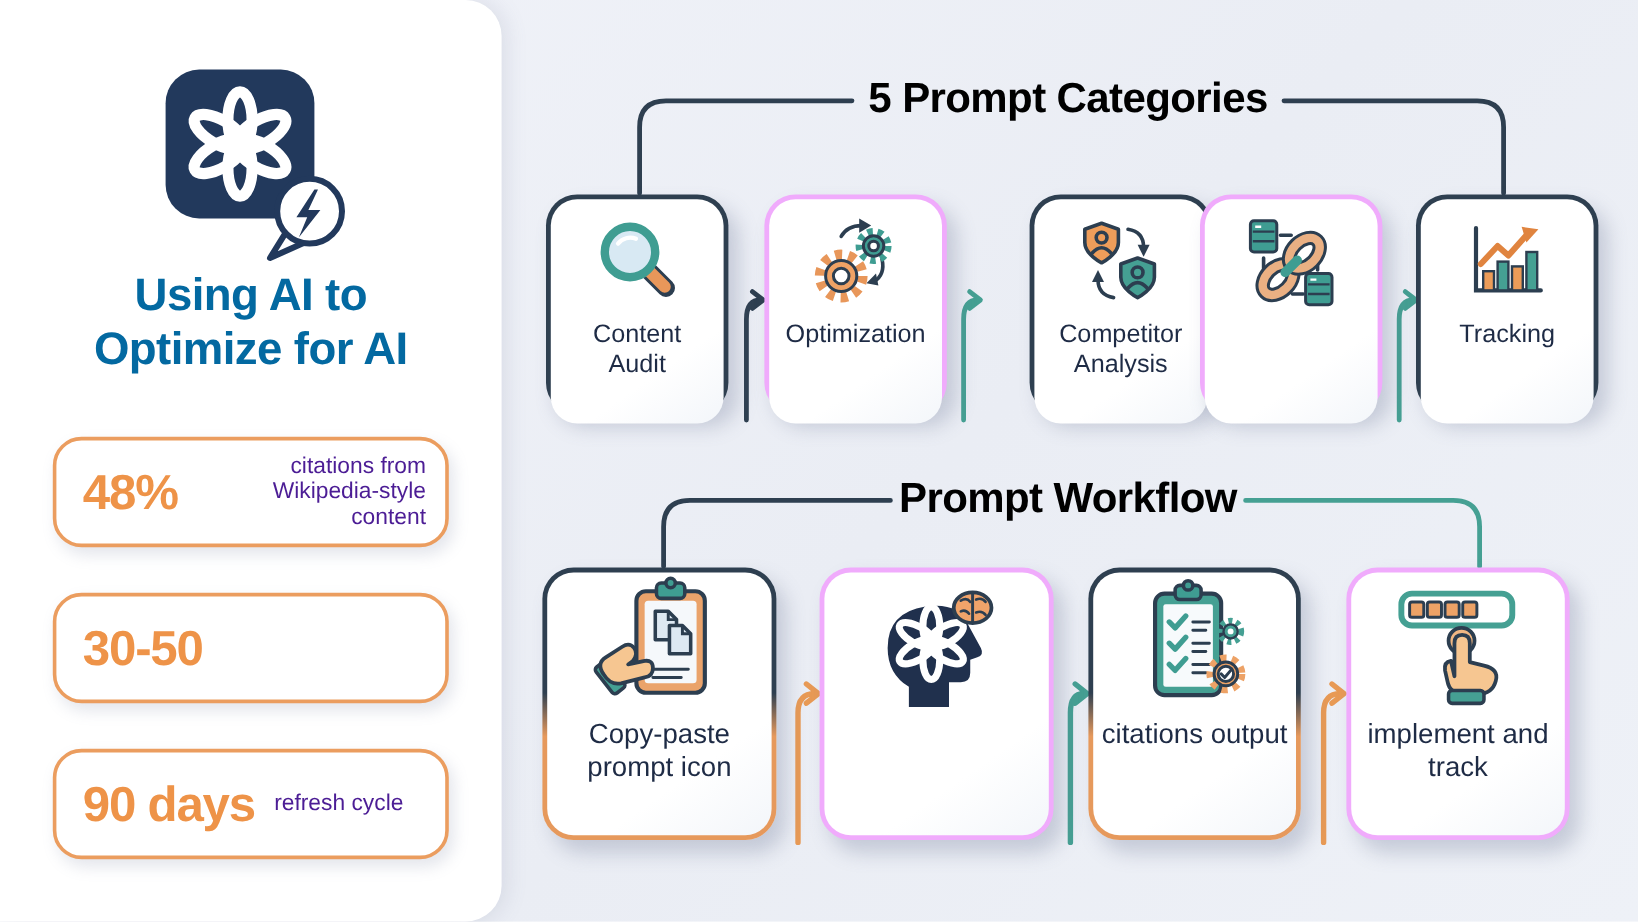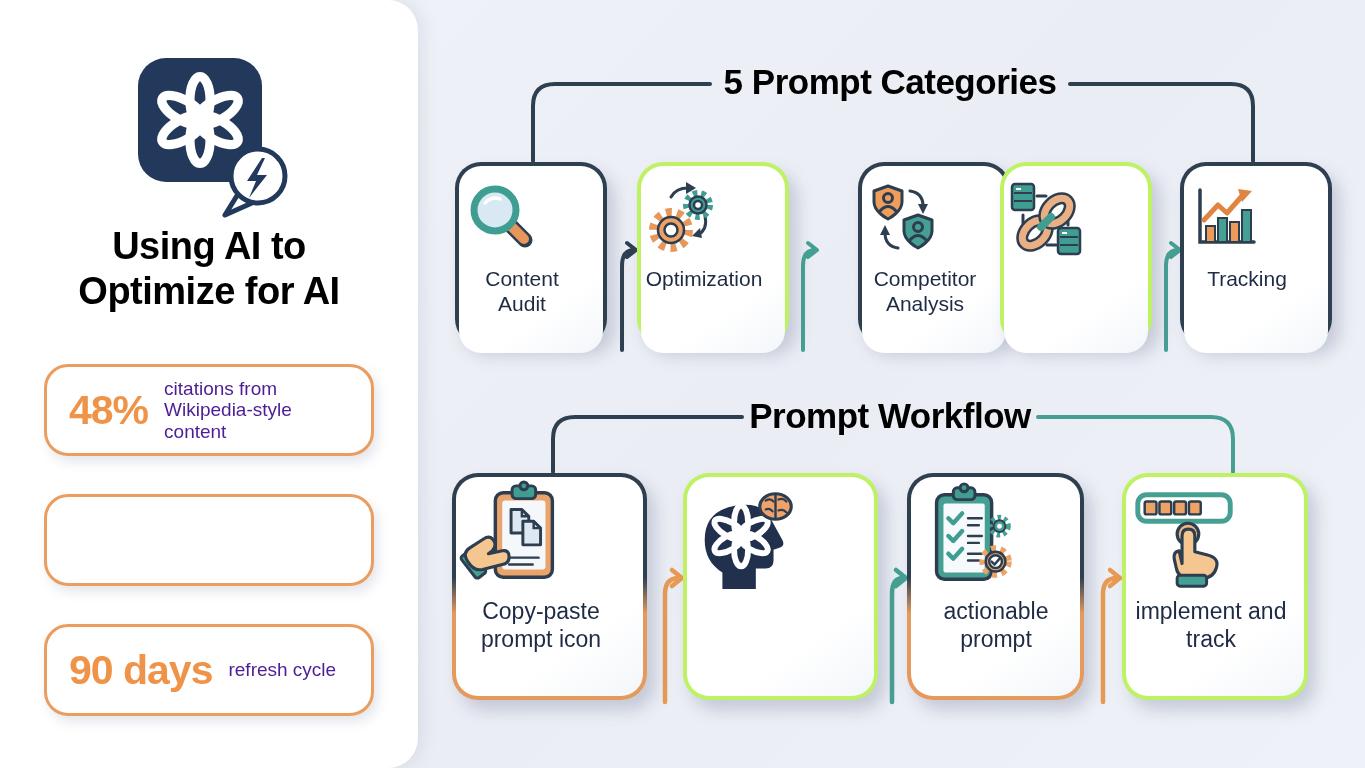--- a/index.html
+++ b/index.html
@@ -13,23 +13,23 @@
   .left-panel{
     position:absolute;left:0;top:0;width:418px;height:768px;
     background:#ffffff;border-radius:0 30px 30px 0;
     box-shadow:3px 0 18px rgba(110,120,150,.16);
     z-index:3;
   }
   .logo-wrap{position:absolute;left:120px;top:56px;width:180px;height:166px;}
   .main-title{
     position:absolute;left:0;top:224px;width:418px;padding:0 38px;box-sizing:border-box;
     text-align:center;font-size:38px;line-height:1.18;font-weight:800;
-    color:#000000;letter-spacing:-.5px;
-  }
-  .stats{position:absolute;left:44px;top:364px;width:330px;display:flex;flex-direction:column;gap:38px;}
+    color:#0369a1;letter-spacing:-.5px;
+  }
+  .stats{position:absolute;left:44px;top:364px;width:330px;display:flex;flex-direction:column;gap:38px;text-align:right;}
   .stat-box{
     box-sizing:border-box;height:92px;background:#fff;
     border:3px solid #eb9d5f;border-radius:24px;
     box-shadow:4px 6px 12px rgba(120,130,160,.20);
     display:flex;align-items:center;gap:16px;padding:8px 16px 8px 22px;
   }
   .stat-value{font-size:41px;font-weight:800;color:#ee9348;letter-spacing:-1px;white-space:nowrap;}
   .stat-label{font-size:19px;font-weight:500;line-height:1.13;color:#4c1d95;}
   
   .section-title{
@@ -37,23 +37,23 @@
     color:#000000;letter-spacing:-.5px;z-index:2;
   }
   #cat-title{left:660px;top:62px;width:460px;}
   #wf-title{left:690px;top:396px;width:400px;}
   
   #connectors{position:absolute;left:0;top:0;z-index:1;pointer-events:none;}
   
   .card{position:absolute;border-radius:26px;padding:4px;box-sizing:border-box;
         box-shadow:8px 10px 16px rgba(96,108,140,.28);z-index:2;}
   .card .inner{width:100%;height:100%;background:linear-gradient(145deg,#ffffff 72%,#f3f6fa 100%);
-        border-radius:22px;display:flex;flex-direction:column;align-items:flex-start;}
+        border-radius:22px;display:flex;flex-direction:column;align-items:center;}
   .border-navy{background:#2e3f50;}
-  .border-teal{background:#bef264;}
+  .border-teal{background:#f0abfc;}
   .border-navy-orange{background:linear-gradient(180deg,#2e3f50 0%,#2e3f50 46%,#e6995c 62%,#e6995c 100%);}
   .cat-card{width:152px;height:183px;}
   .cat-card .inner{padding-top:12px;gap:4px;}
   .cat-card .card-label{font-size:21px;font-weight:500;color:#1e2b45;line-height:1.2;
         text-align:center;width:126px;}
   .wf-card{width:195px;height:227px;}
   .wf-card .inner{gap:2px;}
   .wf-card .card-label{font-size:23px;font-weight:500;color:#1e2b45;line-height:1.22;
         text-align:center;width:170px;}
   svg{display:block;}
@@ -86,20 +86,21 @@
   </div>
 
   <div class="main-title">Using AI to Optimize for AI</div>
 
   <div class="stats">
     <div class="stat-box">
       <div class="stat-value">48%</div>
       <div class="stat-label">citations from Wikipedia-style content</div>
     </div>
     <div class="stat-box">
+      <div class="stat-value">30-50</div>
     </div>
     <div class="stat-box">
       <div class="stat-value">90 days</div>
       <div class="stat-label">refresh cycle</div>
     </div>
   </div>
 </div>
 
 <svg id="connectors" width="1365" height="768" viewBox="0 0 1365 768">
   <g fill="none" stroke-linecap="round" stroke-linejoin="round">
@@ -277,21 +278,21 @@
           <path d="M58 78 h14 M58 85 h11"></path>
       </g>
       <circle cx="90" cy="50" r="9" fill="none" stroke="#45a093" stroke-width="5" stroke-dasharray="3.5 3.2"></circle>
       <circle cx="90" cy="50" r="6" fill="#45a093" stroke="#2c3e50" stroke-width="2"></circle>
       <circle cx="90" cy="50" r="2.5" fill="#ffffff"></circle>
       <circle cx="86" cy="86" r="13" fill="none" stroke="#eda266" stroke-width="7" stroke-dasharray="5 4.4"></circle>
       <circle cx="86" cy="86" r="10" fill="#eda266" stroke="#2c3e50" stroke-width="2.5"></circle>
       <circle cx="86" cy="86" r="6.5" fill="#ffffff" stroke="#2c3e50" stroke-width="2.5"></circle>
       <path d="M82 86 l3 3 6 -7" stroke="#2c3e50" stroke-width="2.5" fill="none" stroke-linecap="round" stroke-linejoin="round"></path>
     </svg>
-    <div class="card-label">actionable prompt</div>
+    <div class="card-label">citations output</div>
   </div>
 </div>
 
 <div class="card wf-card border-teal" style="left:1122px;top:473px;width:186px;">
   <div class="inner">
     <svg width="118" height="118" viewBox="0 0 120 120">
       <rect x="12" y="18" width="94" height="27" rx="9" fill="#ffffff" stroke="#45a093" stroke-width="5"></rect>
       <rect x="19" y="25" width="12" height="13" rx="2" fill="#eda266" stroke="#2c3e50" stroke-width="2.5"></rect>
       <rect x="34" y="25" width="12" height="13" rx="2" fill="#eda266" stroke="#2c3e50" stroke-width="2.5"></rect>
       <rect x="49" y="25" width="12" height="13" rx="2" fill="#eda266" stroke="#2c3e50" stroke-width="2.5"></rect>

